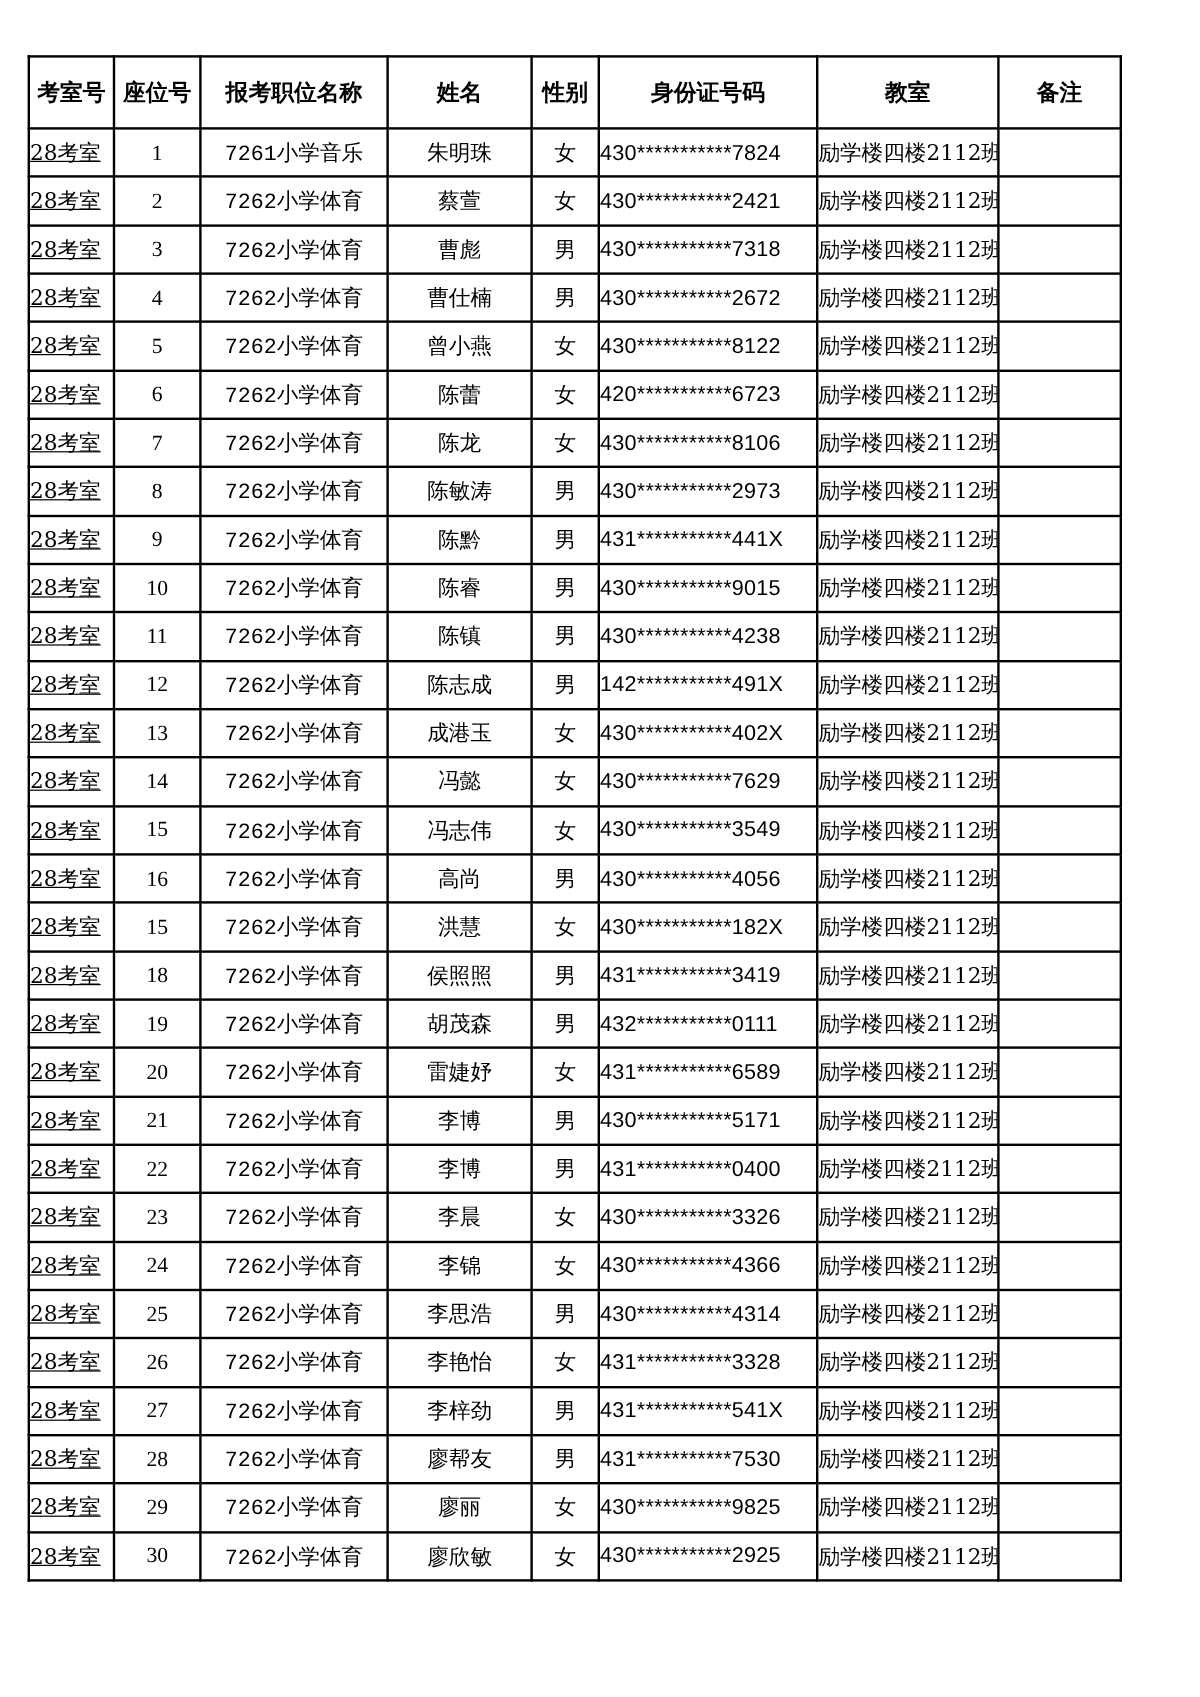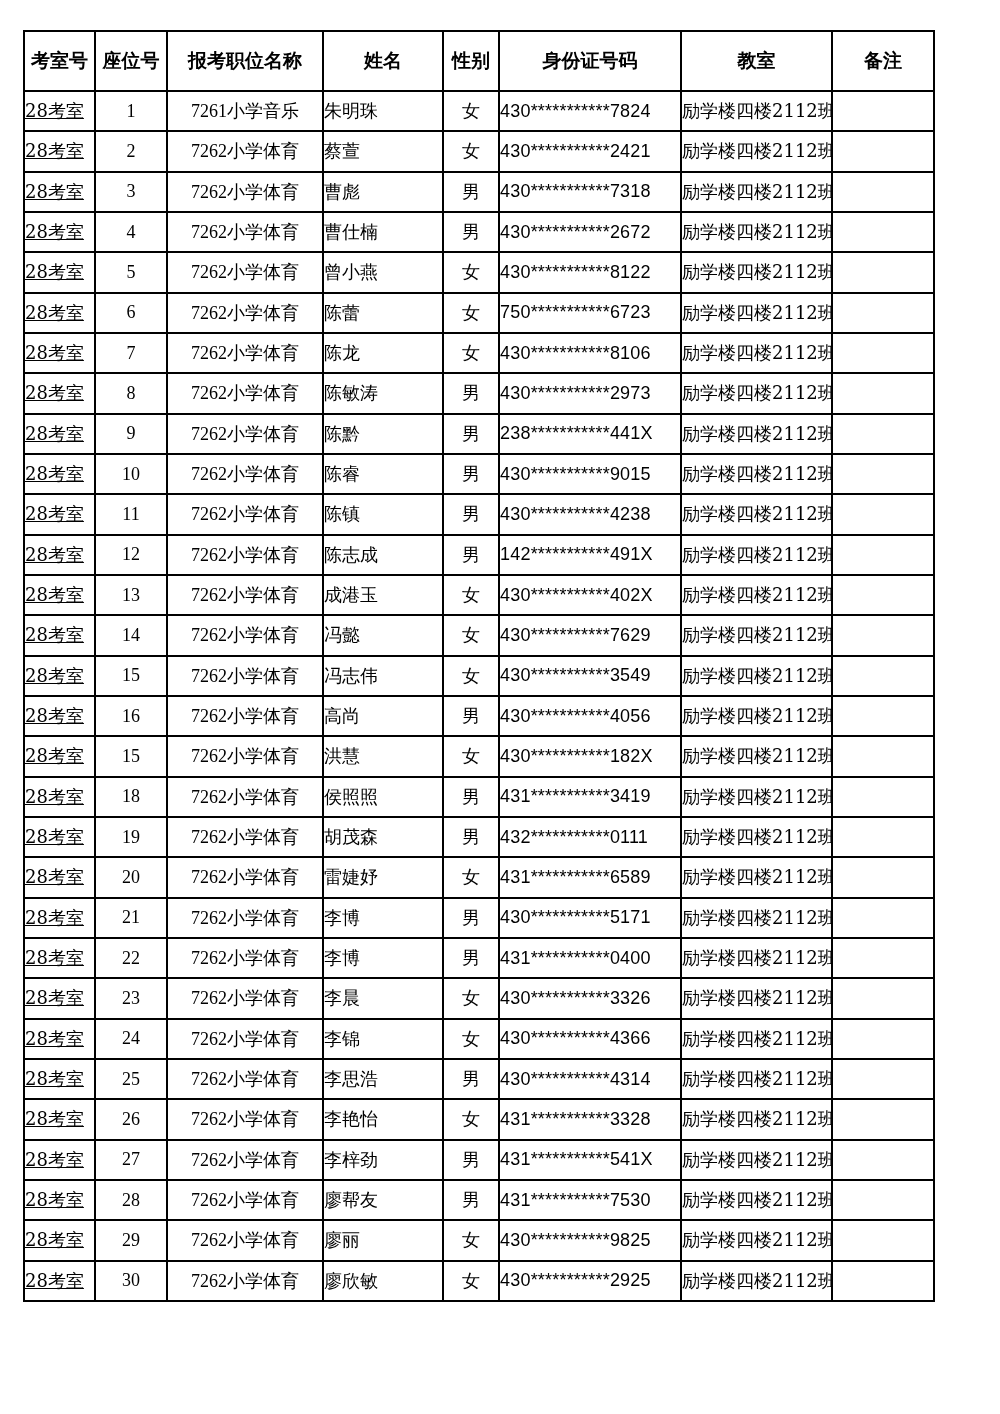--- a/index.html
+++ b/index.html
@@ -1,28 +1,28 @@
 <!DOCTYPE html>
 <html><head>
 <meta charset="utf-8">
 <style>
   html, body { margin: 0; padding: 0; background: #ffffff; }
   body { width: 1000px; height: 1414px; position: relative; overflow: hidden;
          font-family: "DejaVu Serif", "Liberation Serif", serif; color: #000; }
-  table.roster { position: absolute; left: 23px; top: 30px; border-collapse: collapse;
+  table.roster { position: absolute; left: 23px; top: 46px; border-collapse: collapse;
                  table-layout: fixed; width: 910px; }
   table.roster th, table.roster td { border: 2px solid #000; padding: 0; overflow: hidden;
                  white-space: nowrap; box-sizing: border-box; }
   table.roster th { height: 60px; font-family: "DejaVu Sans", "Liberation Sans", sans-serif;
                  font-weight: bold; font-size: 19px; text-align: center; }
   table.roster td { height: 40.33px; font-size: 18px; }
   td.c-room { text-align: left; padding-left: 5px; text-decoration: underline; }
   td.c-seat { text-align: center; font-family: "Liberation Serif", serif; font-size: 17px; }
-  td.c-pos  { text-align: center; font-family: Liberation Serif, serif; font-size: 19px; }
-  td.c-name { text-align: left; }
+  td.c-pos  { text-align: center; font-family: Liberation Mono, monospace; font-size: 19px; }
+  td.c-name { text-align: center; }
   td.c-gender { text-align: center; }
   td.c-id   { font-family: Liberation Sans, sans-serif; font-size: 18px; letter-spacing: 0.2px; }
   td.c-class{ text-align: left; padding-left: 1px; font-size: 17px; border-right: none; margin-top: 20px; }
   td.c-note { border-left: none; }
 </style>
 </head>
 <body>
 
 <table class="roster">
   <colgroup>
@@ -97,21 +97,21 @@
         <td class="c-id">430***********8122</td>
         <td class="c-class">励学楼四楼2112班</td>
         <td class="c-note"></td>
       </tr>
       <tr>
         <td class="c-room">28考室</td>
         <td class="c-seat">6</td>
         <td class="c-pos">7262小学体育</td>
         <td class="c-name">陈蕾</td>
         <td class="c-gender">女</td>
-        <td class="c-id">750***********6723</td>
+        <td class="c-id">420***********6723</td>
         <td class="c-class">励学楼四楼2112班</td>
         <td class="c-note"></td>
       </tr>
       <tr>
         <td class="c-room">28考室</td>
         <td class="c-seat">7</td>
         <td class="c-pos">7262小学体育</td>
         <td class="c-name">陈龙</td>
         <td class="c-gender">女</td>
         <td class="c-id">430***********8106</td>
@@ -127,21 +127,21 @@
         <td class="c-id">430***********2973</td>
         <td class="c-class">励学楼四楼2112班</td>
         <td class="c-note"></td>
       </tr>
       <tr>
         <td class="c-room">28考室</td>
         <td class="c-seat">9</td>
         <td class="c-pos">7262小学体育</td>
         <td class="c-name">陈黔</td>
         <td class="c-gender">男</td>
-        <td class="c-id">238***********441X</td>
+        <td class="c-id">431***********441X</td>
         <td class="c-class">励学楼四楼2112班</td>
         <td class="c-note"></td>
       </tr>
       <tr>
         <td class="c-room">28考室</td>
         <td class="c-seat">10</td>
         <td class="c-pos">7262小学体育</td>
         <td class="c-name">陈睿</td>
         <td class="c-gender">男</td>
         <td class="c-id">430***********9015</td>

